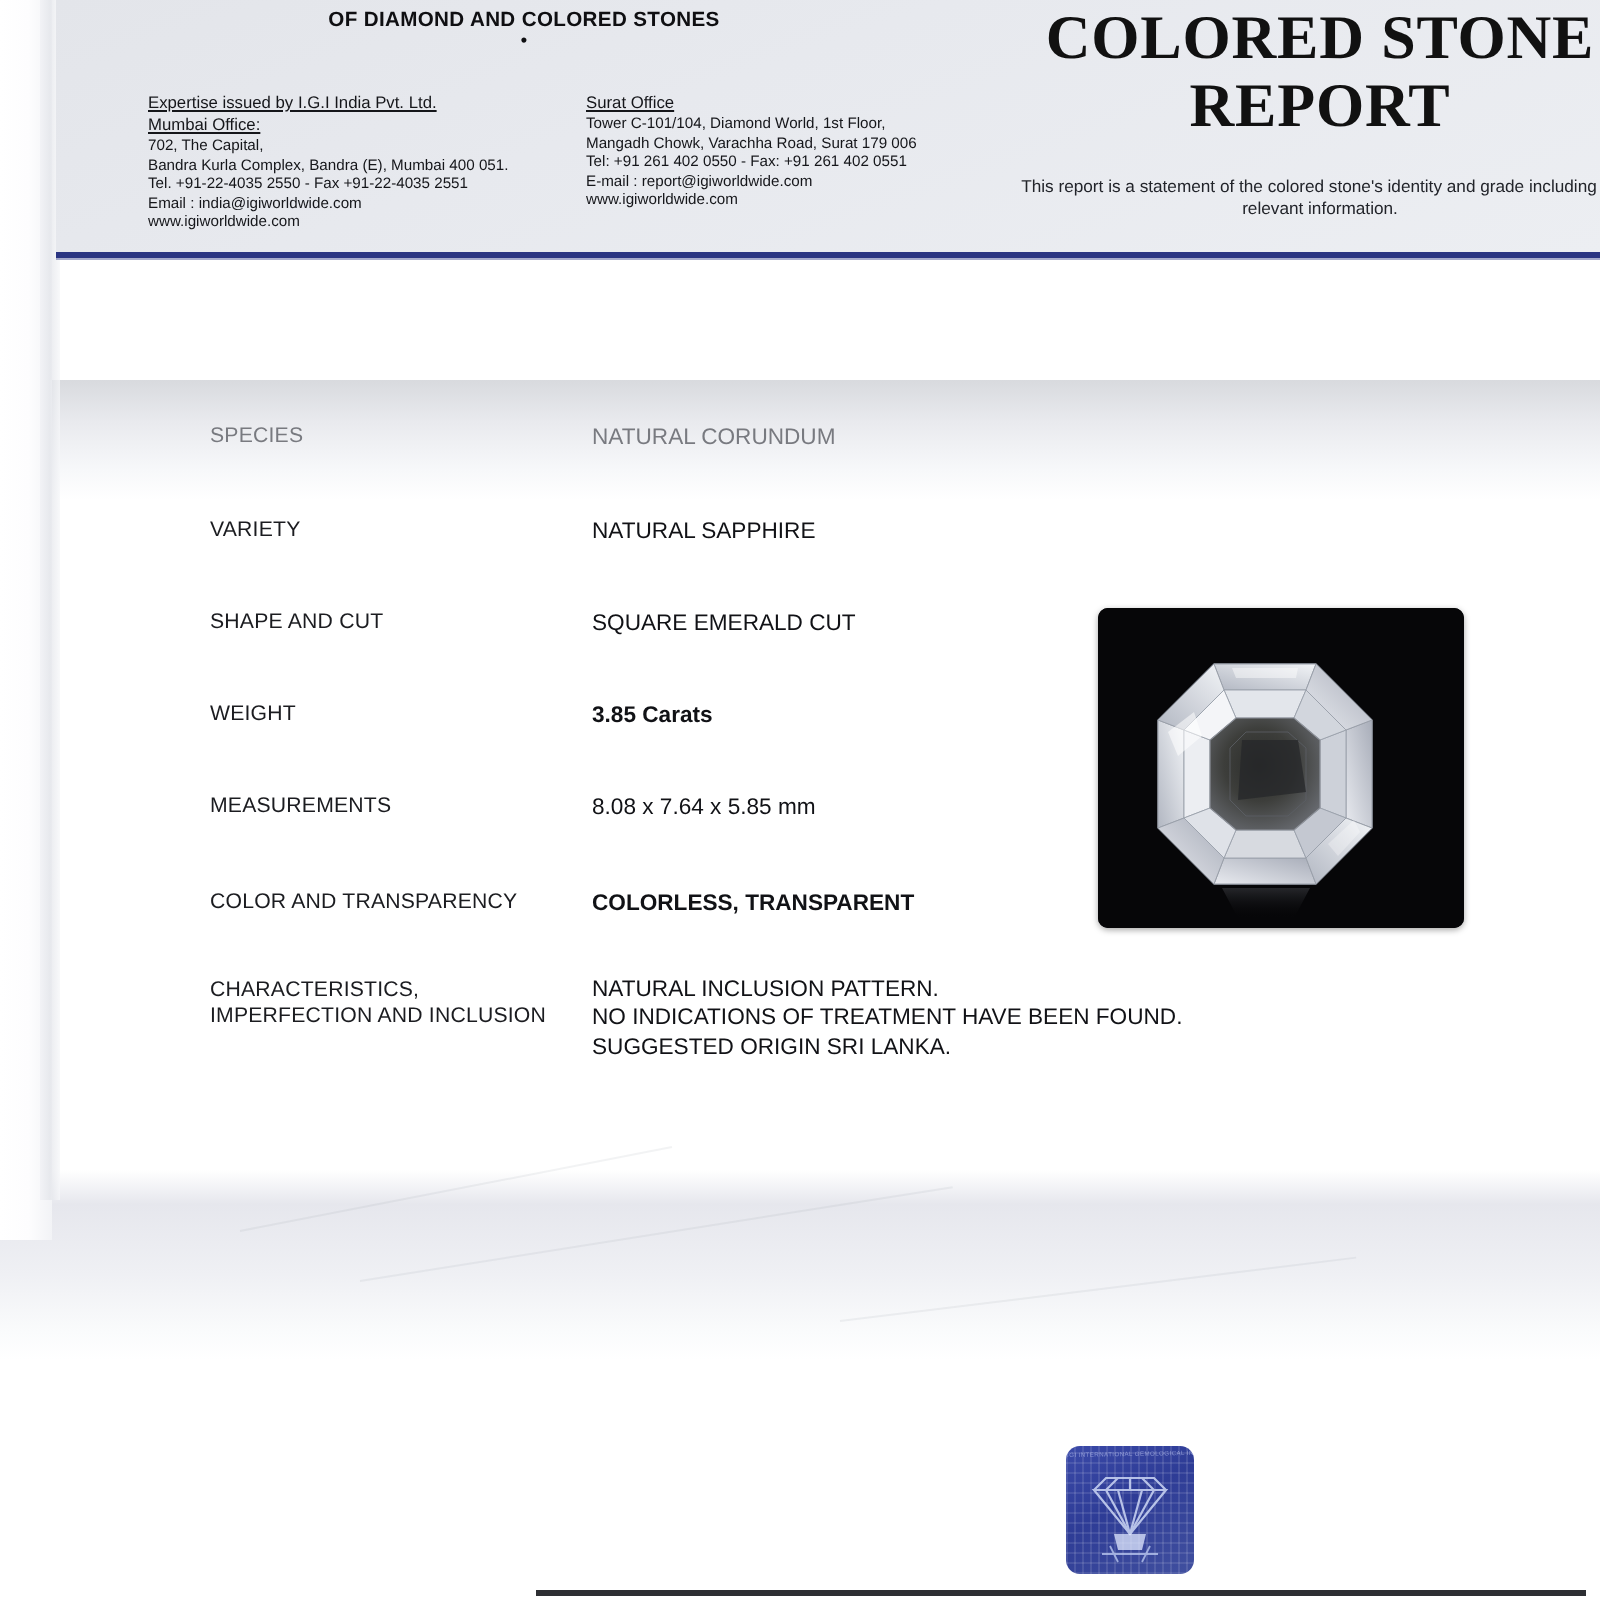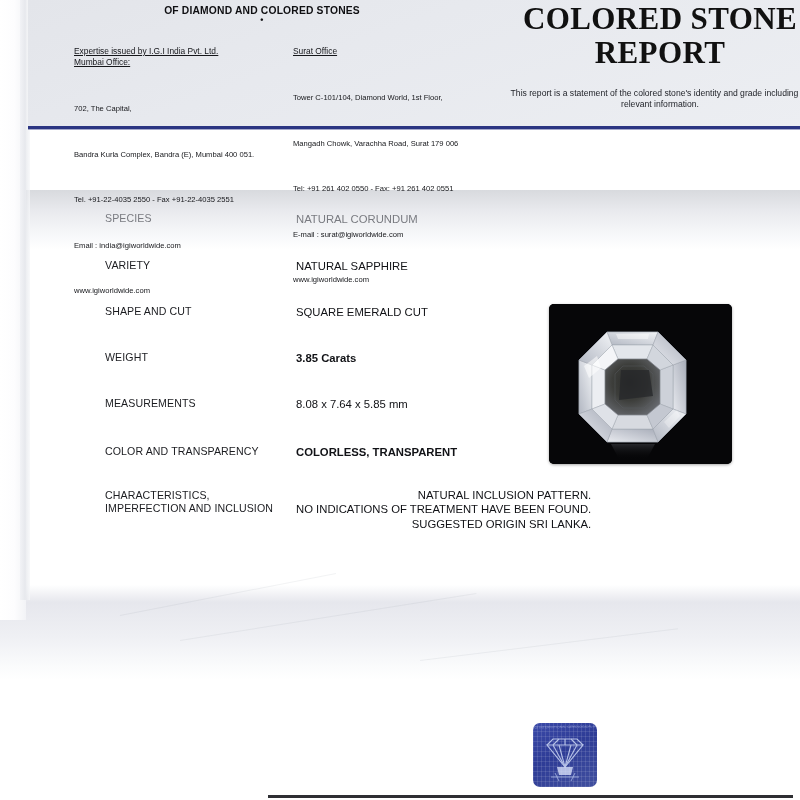--- a/index.html
+++ b/index.html
@@ -89,21 +89,21 @@
   }
   .office-mumbai { left: 46px; top: 46px; width: 210px; }
   .office-surat  { left: 265px; top: 46px; width: 205px; }
   .office-head {
     font-weight: normal;
     font-size: 8.4px;
     line-height: 11px;
     text-decoration: underline;
     white-space: nowrap;
   }
-  .office-line { white-space: nowrap; margin-top: 36px; }
+  .office-line { white-space: nowrap; }
 
   .report-title {
     position: absolute;
     left: 472px;
     top: 2px;
     width: 320px;
     text-align: center;
     font-family: "Liberation Serif", serif;
     font-weight: bold;
     font-size: 31px;
@@ -169,21 +169,20 @@
     line-height: 12.6px;
     color: #1b1c20;
     white-space: pre-line;
   }
   .spec-value {
     position: absolute; left: 296px;
     font-size: 11.3px;
     line-height: 14.4px;
     color: #111216;
     white-space: pre-line;
-    text-align: right;
   }
   .spec-value.bold { font-weight: bold; }
   .faded { color: #4c4e55; opacity: .72; }
 
   
   #photo {
     position: absolute;
     left: 549px; top: 304px;
     width: 183px; height: 160px;
     background: #050507;
@@ -263,21 +262,21 @@
         <div class="office-line">Tel. +91-22-4035 2550 - Fax +91-22-4035 2551</div>
         <div class="office-line">Email : india@igiworldwide.com</div>
         <div class="office-line">www.igiworldwide.com</div>
       </div>
 
       <div class="office-block office-surat">
         <div class="office-head">Surat Office</div>
         <div class="office-line">Tower C-101/104, Diamond World, 1st Floor,</div>
         <div class="office-line">Mangadh Chowk, Varachha Road, Surat 179 006</div>
         <div class="office-line">Tel: +91 261 402 0550 - Fax: +91 261 402 0551</div>
-        <div class="office-line">E-mail : surat@igiworldwide.com</div>
+        <div class="office-line">E-mail : report@igiworldwide.com</div>
         <div class="office-line">www.igiworldwide.com</div>
       </div>
 
       <div class="report-title">
         <div>COLORED STONE</div>
         <div>REPORT</div>
       </div>
 
       <div class="report-sub">This report is a statement of the colored stone's identity and grade including all relevant information.</div>
     </div>

